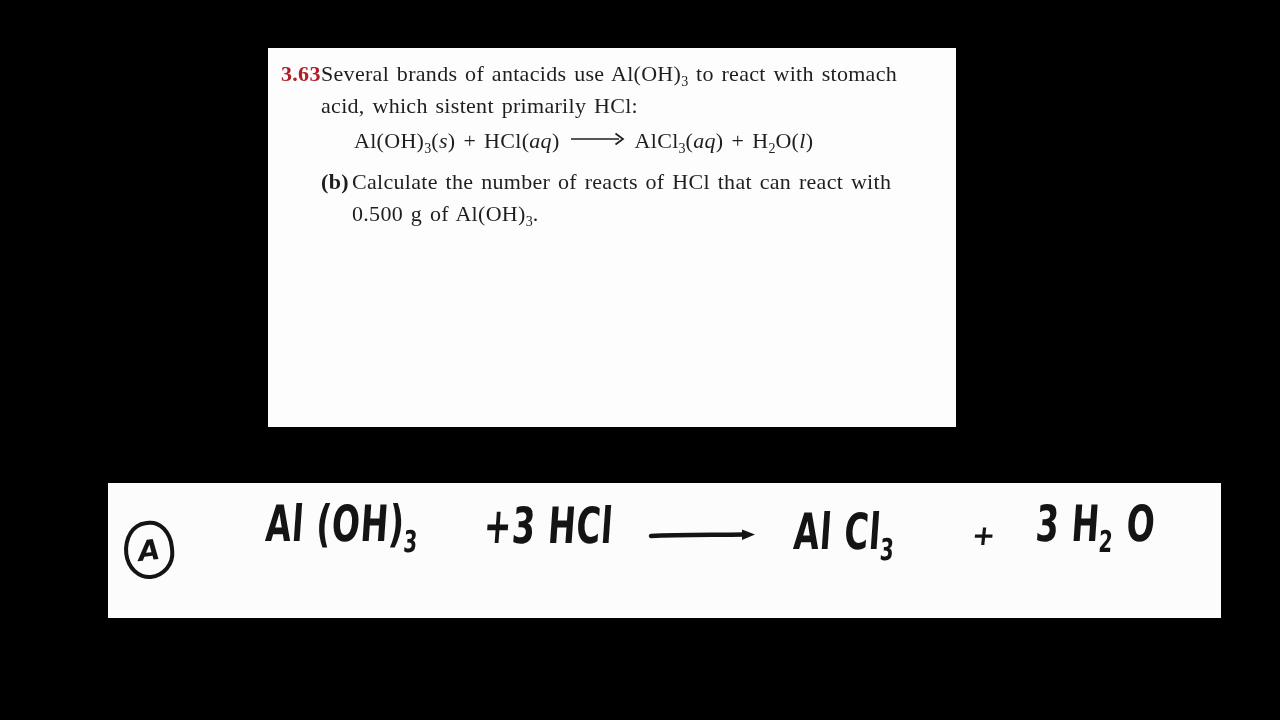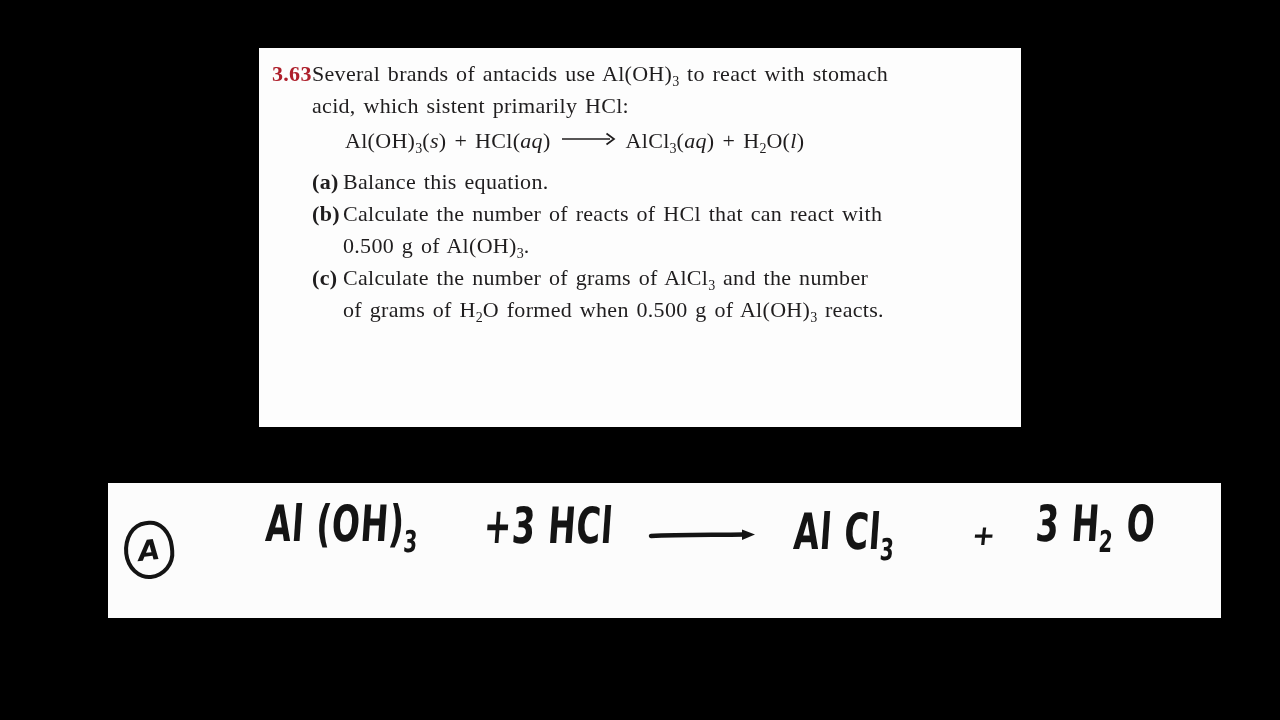--- a/index.html
+++ b/index.html
@@ -7,22 +7,22 @@
     width: 1280px; height: 720px;
     background: #000000;
     position: relative;
     overflow: hidden;
     font-family: "Liberation Serif", serif;
   }
   .panel { position: absolute; }
 
   
   .problem-panel {
-    left: 259px; top: 48px;
-    width: 762px; height: 379px;
+    left: 268px; top: 48px;
+    width: 688px; height: 379px;
     background: #fdfdfd;
     color: #1f1d1e;
     font-size: 22px;
     letter-spacing: 0.3px;
     word-spacing: 2px;
   }
   .prob-row { display: flex; padding: 10px 0 0 13px; }
   .prob-num {
     flex: 0 0 40px;
     font-weight: bold;
@@ -99,33 +99,26 @@
 
       <div class="tline"><span>Several brands of antacids use Al(OH)</span><sub class="s3">3</sub><span> to react with stomach</span></div>
 
       <div class="tline">acid, which sistent primarily HCl:</div>
 
       <div class="equation"><span>Al(OH)</span><sub class="s3">3</sub><span>(</span><span class="it">s</span><span>)</span><span class="plus">+</span><span>HCl(</span><span class="it">aq</span><span>)</span><svg class="eq-arrow" width="55" height="14" viewBox="0 0 55 14">
             <line x1="1" y1="7" x2="49" y2="7" stroke="#1f1d1e" stroke-width="1.7"></line>
             <path d="M45.5 1.5 L53 7 L45.5 12.5" fill="none" stroke="#1f1d1e" stroke-width="1.7"></path>
           </svg><span>AlCl</span><sub class="s3">3</sub><span>(</span><span class="it">aq</span><span>)</span><span class="plus">+</span><span>H</span><sub class="s3">2</sub><span>O(</span><span class="it">l</span><span>)</span></div>
 
-      <div class="item">
-        <div class="tline"><span class="ilabel">(a)</span><span>Balance this equation.</span></div>
-      </div>
 
       <div class="item">
         <div class="tline"><span class="ilabel">(b)</span><span>Calculate the number of reacts of HCl that can react with</span></div>
         <div class="tline"><span>0.500 g of Al(OH)</span><sub class="s3">3</sub><span>.</span></div>
       </div>
 
-      <div class="item">
-        <div class="tline"><span class="ilabel">(c)</span><span>Calculate the number of grams of AlCl</span><sub class="s3">3</sub><span> and the number</span></div>
-        <div class="tline"><span>of grams of H</span><sub class="s3">2</sub><span>O formed when 0.500 g of Al(OH)</span><sub class="s3">3</sub><span> reacts.</span></div>
-      </div>
 
 
     </div>
   </div>
 </section>
 
 <section class="panel answer-panel">
 
   <div class="circle-label">
       <span>A</span>

